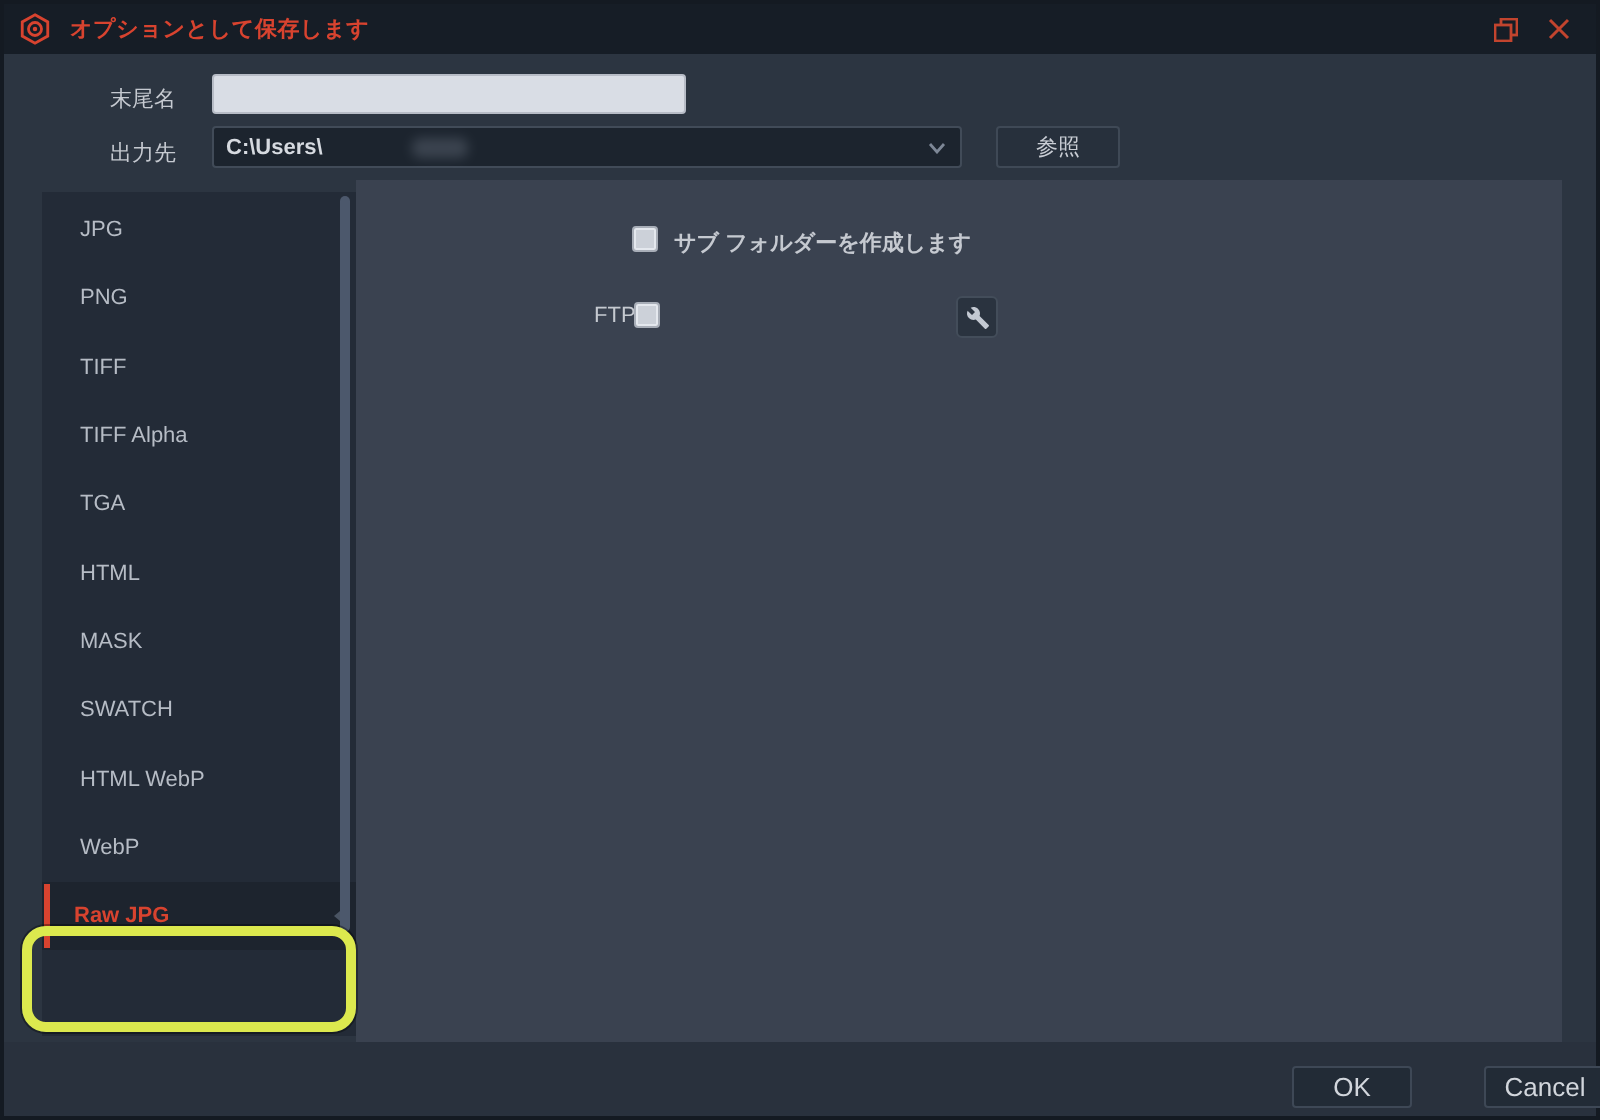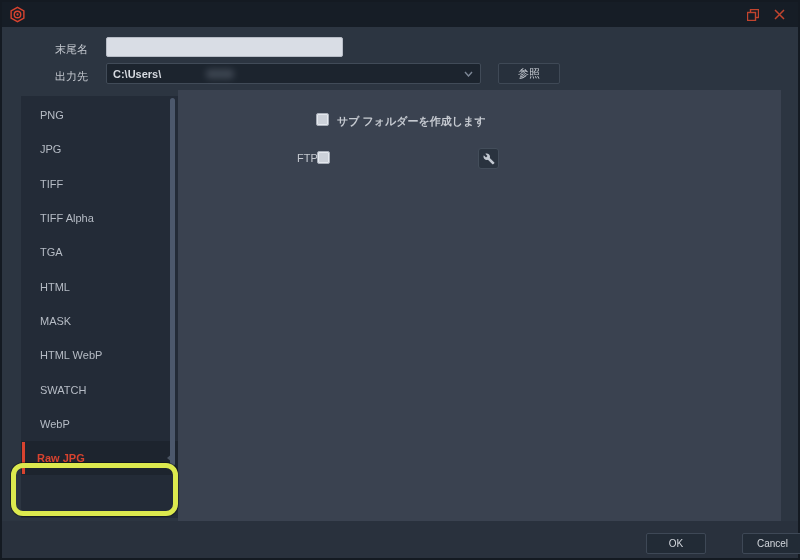--- a/index.html
+++ b/index.html
@@ -34,35 +34,36 @@
   .scroll-thumb{position:absolute;left:149px;top:2px;width:5px;height:368px;background:#4c586c;border-radius:3px;}
   .highlight-box{position:absolute;left:11px;top:463px;width:167px;height:53px;border:5px solid #dce94e;border-radius:12px;box-shadow:0 0 0 1px rgba(0,0,0,.35);pointer-events:none;}
   
   .checkbox{position:absolute;width:13px;height:13px;background:#ccd1d9;border:1px solid #a8aeb8;border-radius:2px;box-shadow:inset 0 0 0 1px #e4e8ee;cursor:pointer;}
   .ctl-label{position:absolute;font-size:11px;color:#c5c9d0;}
   .ftp-select{position:absolute;left:335px;top:147px;width:137px;height:22px;background:#1f2731;border:1px solid #3e4754;border-radius:2px;display:flex;align-items:center;cursor:pointer;}
   .ftp-select .txt{font-size:11px;color:#c8ccd3;padding-left:10px;}
   .ftp-settings-btn{position:absolute;left:478px;top:148px;width:21px;height:21px;background:#2a333f;border:1px solid #434d5a;border-radius:3px;display:flex;align-items:center;justify-content:center;cursor:pointer;}
   
   .footer{position:absolute;left:2px;right:2px;top:521px;height:37px;background:#29313d;}
-  .dlg-btn{position:absolute;top:12px;height:21px;background:#222b36;border:1px solid #3e4856;border-radius:2px;color:#d2d6dc;font-size:10px;display:flex;align-items:center;justify-content:center;cursor:pointer;text-align:right;}
+  .dlg-btn{position:absolute;top:12px;height:21px;background:#222b36;border:1px solid #3e4856;border-radius:2px;color:#d2d6dc;font-size:13px;display:flex;align-items:center;justify-content:center;cursor:pointer;text-align:right;}
   .ok-btn{left:646px;width:60px;}
   .cancel-btn{left:714px;width:61px;margin-left:28px;}
 </style>
 </head>
 <body>
 
 <div class="window">
 
   <div class="titlebar">
     <svg class="app-logo" viewBox="0 0 24 24">
       <path d="M12 2 L21 7 V17 L12 22 L3 17 V7 Z" fill="none" stroke="#d8432f" stroke-width="2"></path>
       <circle cx="12" cy="12" r="4.6" fill="none" stroke="#d8432f" stroke-width="2"></circle>
       <circle cx="12" cy="12" r="1.6" fill="#d8432f"></circle>
     </svg>
+    <span class="title-text">オプションとして保存します</span>
     <div class="win-btns">
       <span class="win-btn">
         <svg width="12" height="12" viewBox="0 0 12 12">
           <rect x="3.5" y="0.5" width="8" height="8" fill="none" stroke="#c2442e" stroke-width="1.4"></rect>
           <rect x="0.5" y="3.5" width="8" height="8" fill="#161d26" stroke="#c2442e" stroke-width="1.4"></rect>
         </svg>
       </span>
       <span class="win-btn">
         <svg width="11" height="11" viewBox="0 0 11 11">
           <path d="M1 1 L10 10 M10 1 L1 10" stroke="#c2442e" stroke-width="1.5"></path>
@@ -83,26 +84,26 @@
   </div>
   <div class="blur-smudge"></div>
   <div class="browse-btn">参照</div>
 
   <div class="content-panel"></div>
 
   <div class="sidebar">
 
     <div class="sidebar-item">
 
-        <span class="item-label">PNG</span>
+        <span class="item-label">JPG</span>
 
       </div>
       <div class="sidebar-item">
 
-        <span class="item-label">JPG</span>
+        <span class="item-label">PNG</span>
 
       </div>
       <div class="sidebar-item">
 
         <span class="item-label">TIFF</span>
 
       </div>
       <div class="sidebar-item">
 
         <span class="item-label">TIFF Alpha</span>
@@ -118,26 +119,26 @@
         <span class="item-label">HTML</span>
 
       </div>
       <div class="sidebar-item">
 
         <span class="item-label">MASK</span>
 
       </div>
       <div class="sidebar-item">
 
-        <span class="item-label">HTML WebP</span>
+        <span class="item-label">SWATCH</span>
 
       </div>
       <div class="sidebar-item">
 
-        <span class="item-label">SWATCH</span>
+        <span class="item-label">HTML WebP</span>
 
       </div>
       <div class="sidebar-item">
 
         <span class="item-label">WebP</span>
 
       </div>
       <div class="sidebar-item selected">
         <span class="sel-bar"></span>
         <span class="item-label">Raw JPG</span>

